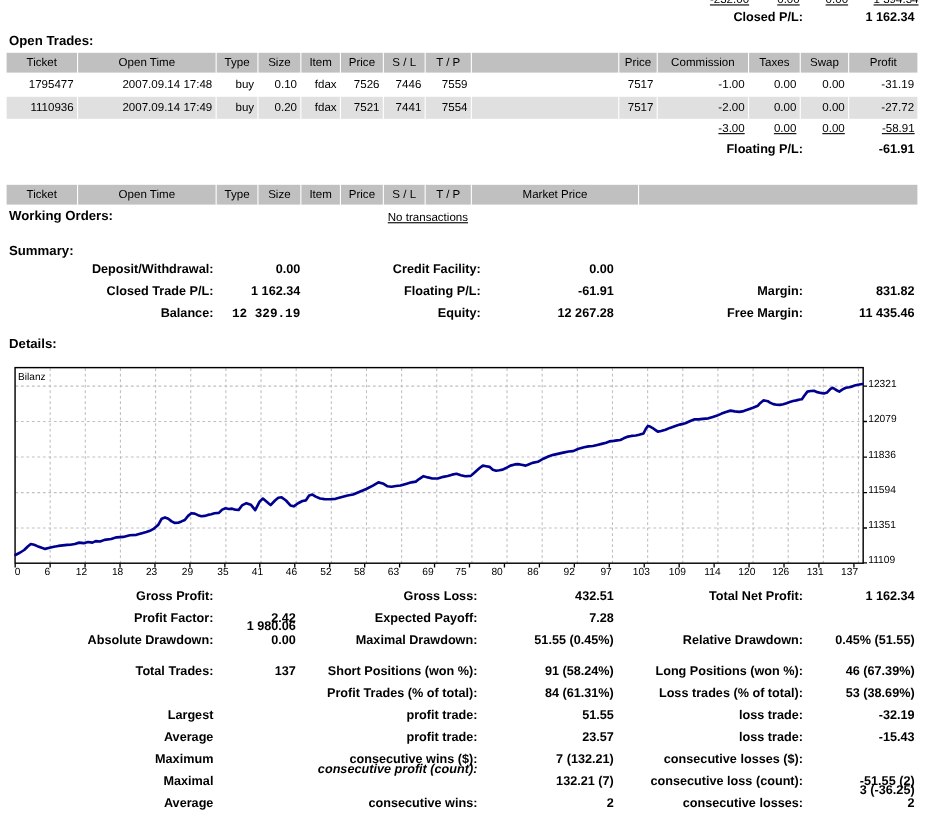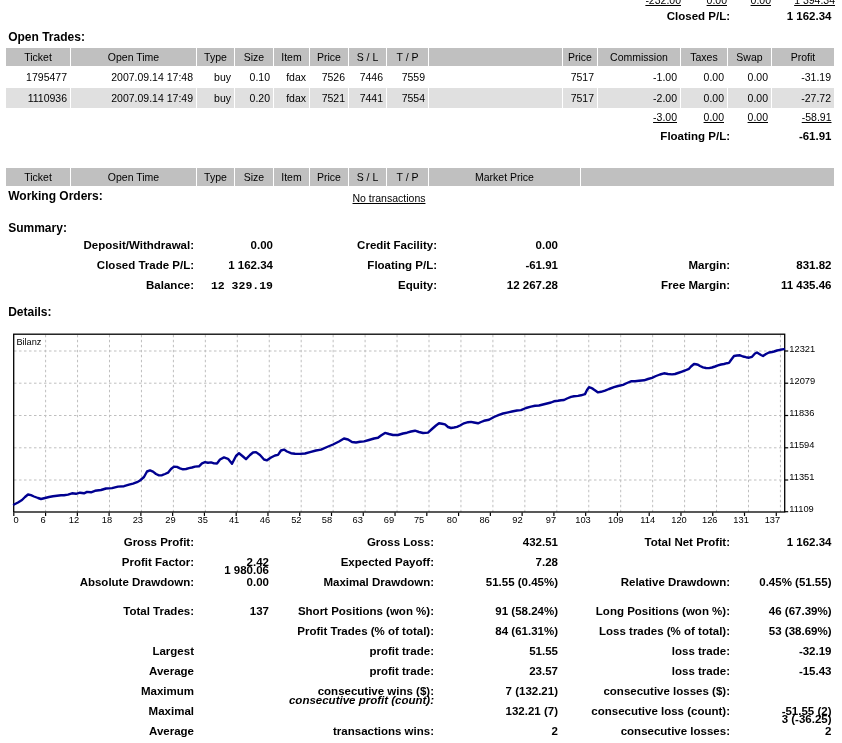--- a/index.html
+++ b/index.html
@@ -309,16 +309,16 @@
 <div class="r t11 b" style="right:112px;top:684.5px;width:200px;">consecutive losses ($):</div>
 <div class="r t11 b" style="right:10.5px;top:684.5px;width:110px;margin-top:28px;">3 (-36.25)</div>
 
 <div class="r t11 b" style="right:648px;top:704.5px;width:180px;">Maximal</div>
 <div class="r t11 b" style="right:408px;top:694px;width:220px;font-style:italic;">consecutive profit (count):</div>
 <div class="r t11 b" style="right:284px;top:704.5px;width:110px;">132.21 (7)</div>
 <div class="r t11 b" style="right:112px;top:704.5px;width:200px;">consecutive loss (count):</div>
 <div class="r t11 b" style="right:10.5px;top:704.5px;width:110px;">-51.55 (2)</div>
 
 <div class="r t11 b" style="right:648px;top:724.5px;width:180px;">Average</div>
-<div class="r t11 b" style="right:408px;top:724.5px;width:220px;">transactions wins:</div>
+<div class="r t11 b" style="right:408px;top:724.5px;width:220px;">consecutive wins:</div>
 <div class="r t11 b" style="right:284px;top:724.5px;width:110px;">2</div>
 <div class="r t11 b" style="right:112px;top:724.5px;width:200px;">consecutive losses:</div>
 <div class="r t11 b" style="right:10.5px;top:724.5px;width:110px;">2</div>
 
 </body></html>

